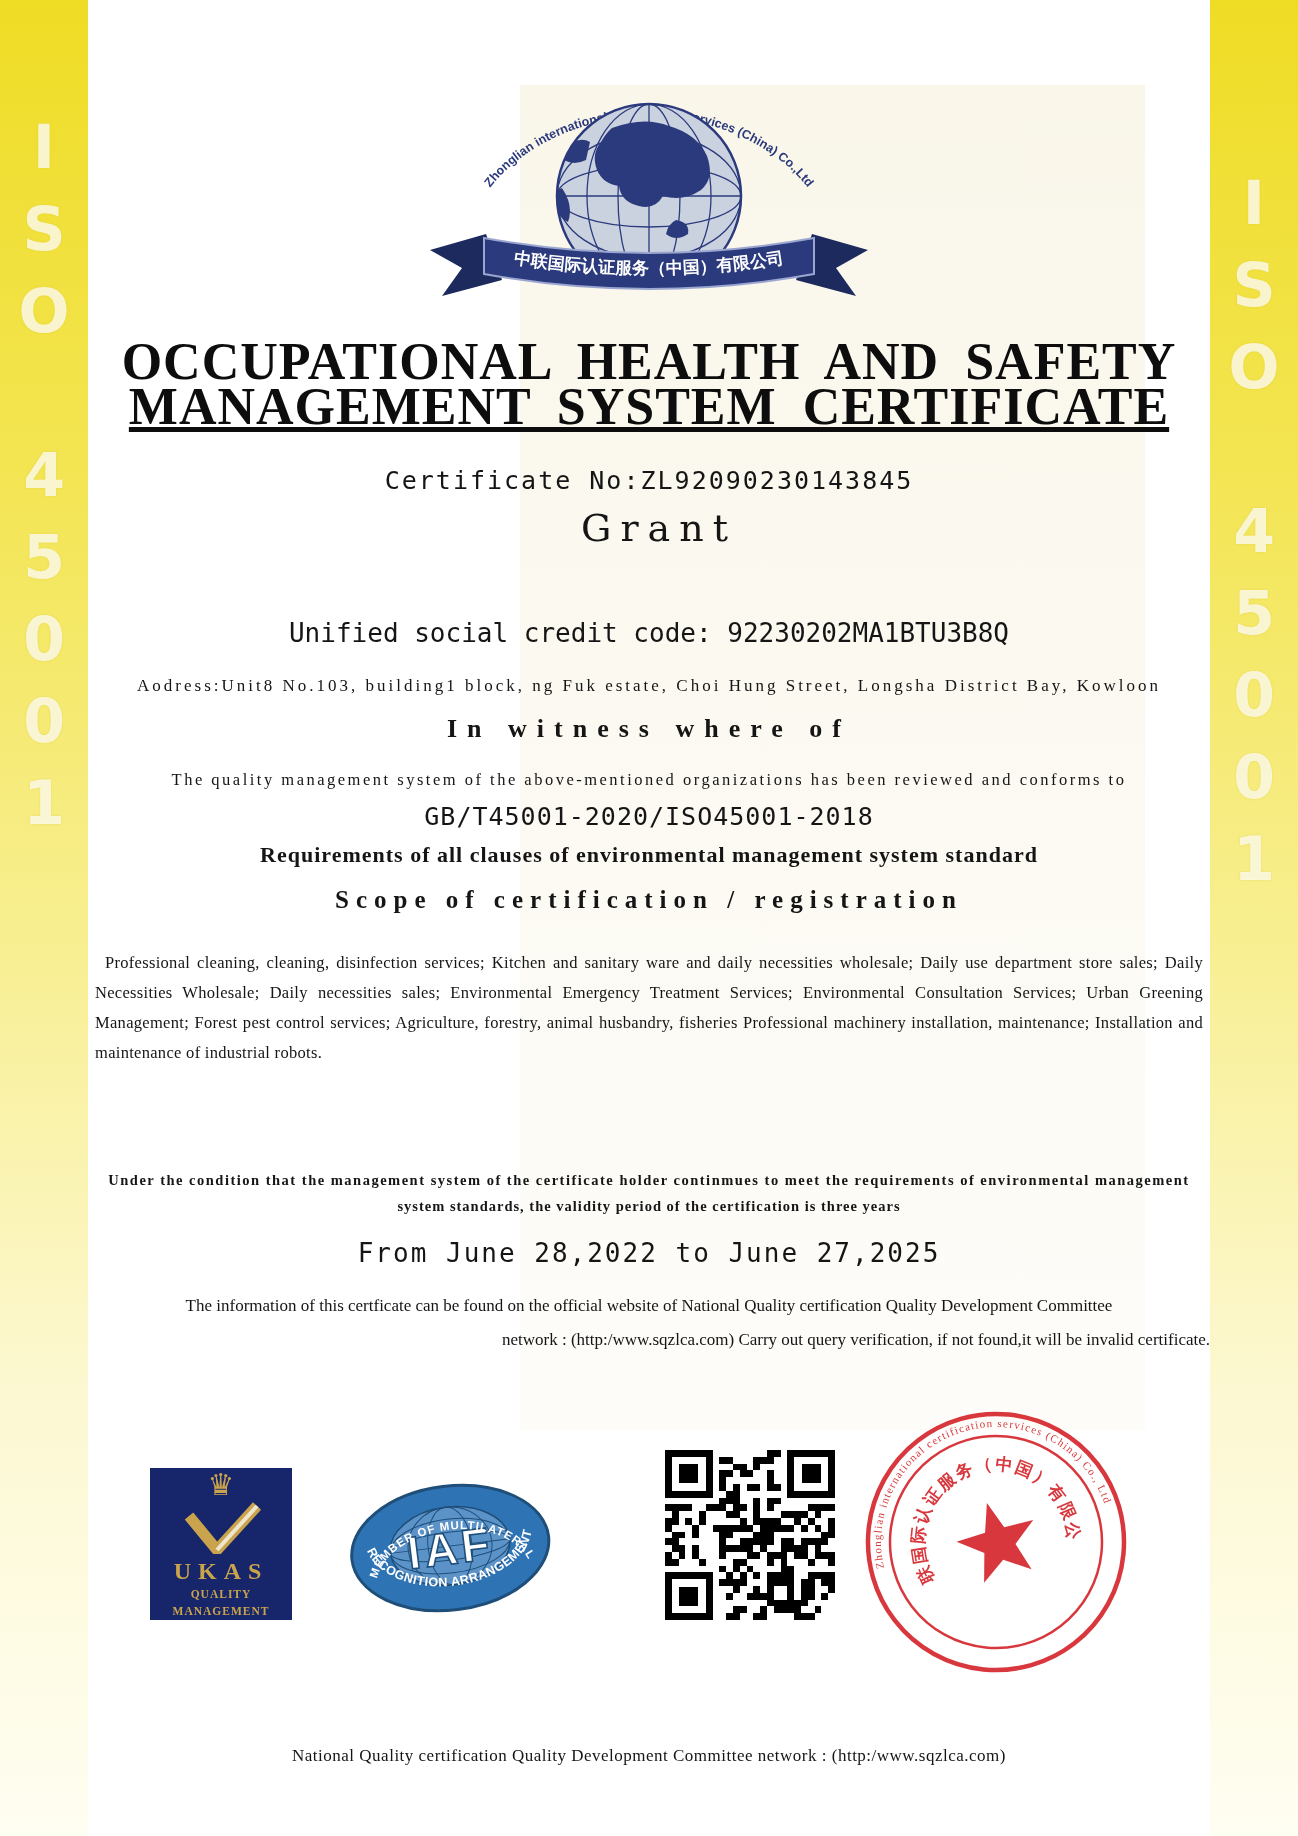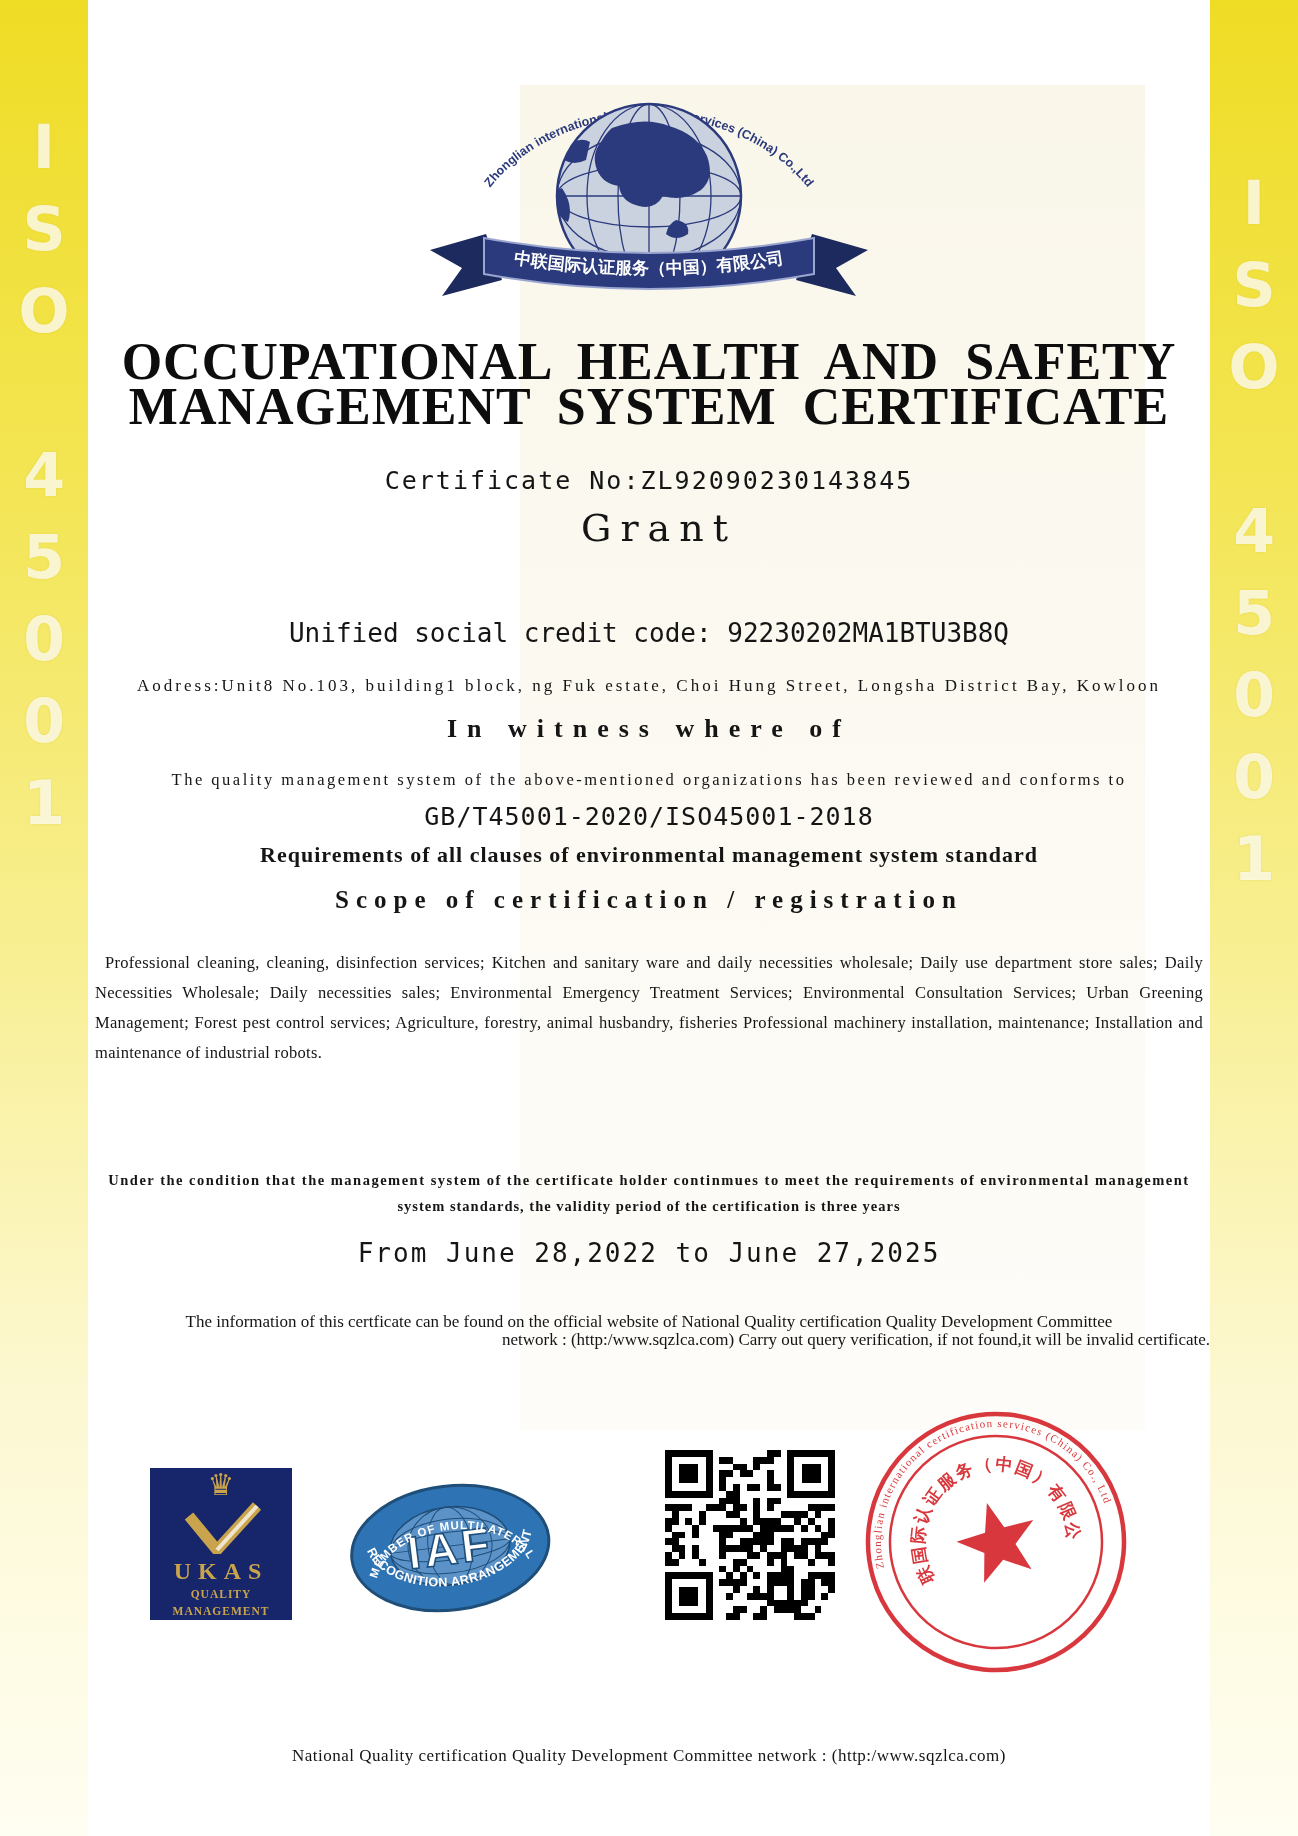--- a/index.html
+++ b/index.html
@@ -27,39 +27,39 @@
   .scan-tint {
     position:absolute; left:520px; top:85px; width:625px; height:1345px;
     background:linear-gradient(180deg, rgba(243,235,208,0.45), rgba(243,235,208,0.12));
     pointer-events:none;
   }
   
   .row { position:absolute; left:88px; right:88px; text-align:center; white-space:nowrap; }
   .logo { position:absolute; left:50%; transform:translateX(-50%); top:70px; }
   .title-line { font-weight:bold; font-size:52px; letter-spacing:1px; word-spacing:12px; color:#0d0d0d; }
   .title1 { top:300px;margin-top:32px; }
-  .title2 { top:377px; }
+  .title2 { top:377px;text-decoration:underline; }
   .cert-no   { top:466px; font-family:"DejaVu Sans Mono", monospace; font-size:25px; letter-spacing:2px; }
   .grant     { top:506px; font-family:"DejaVu Serif", serif; font-size:38px; letter-spacing:9px;margin-left:20px; }
   .company   { top:560px; font-family:"DejaVu Sans", sans-serif; font-size:33px; letter-spacing:2px; color:#111; }
   .credit    { top:618px; font-family:"DejaVu Sans Mono", monospace; font-size:26px; }
   .address   { top:676px; font-size:17px; letter-spacing:3px; }
   .witness   { top:714px; font-weight:bold; font-size:26px; letter-spacing:10px; }
   .review    { top:770px; font-size:16.5px; letter-spacing:2.5px; }
   .standard  { top:802px; font-family:"DejaVu Sans Mono", monospace; font-size:25px; letter-spacing:1px; }
   .require   { top:842px; font-weight:bold; font-size:22px; letter-spacing:1px; }
   .scope-title { top:886px; font-weight:bold; font-size:25px; letter-spacing:7px; }
   .scope-para {
     position:absolute; left:95px; right:95px; top:948px; text-align:justify;
     font-size:16.5px; line-height:30px; letter-spacing:0.3px; white-space:normal; text-indent:10px;
   }
   .cond1 { top:1172px; font-size:14.5px; font-weight:600; letter-spacing:1.5px; }
   .cond2 { top:1198px; font-size:14.5px; font-weight:600; letter-spacing:1px; }
   .validity { top:1238px; font-family:"DejaVu Sans Mono", monospace; font-size:26px; letter-spacing:2px; }
-  .web1 { top:1296px; font-size:17px;margin-top:16px; }
+  .web1 { top:1296px; font-size:17px; }
   .web2 { top:1330px; font-size:17px;text-align:right; }
   .footer-line { top:1746px; font-size:17px; letter-spacing:0.5px; }
   
   .ukas {
     position:absolute; left:150px; top:1468px; width:142px; height:152px;
     background:#17256b; display:flex; flex-direction:column; align-items:center;
     justify-content:center; gap:2px;
   }
   .ukas .crown { font-family:"DejaVu Sans", sans-serif; font-size:30px; color:#c9a44c; line-height:1; }
   .ukas .name { color:#c9a44c; font-weight:bold; font-size:24px; letter-spacing:7px; margin-top:2px; }

